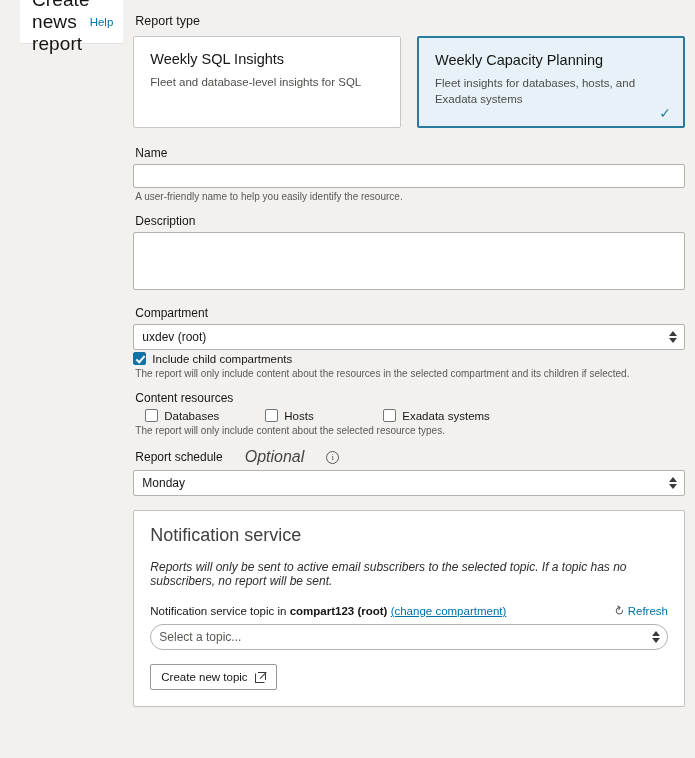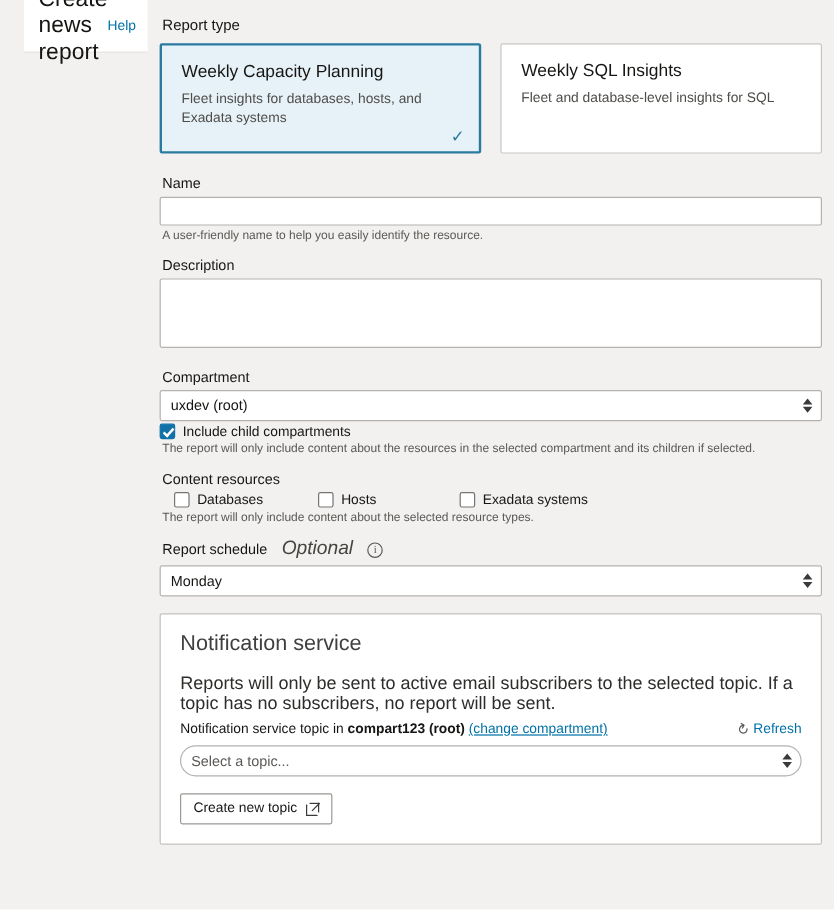--- a/index.html
+++ b/index.html
@@ -219,21 +219,21 @@
     gap: 6px;
     margin-left: 12px;
   }
   .cr-item.db { width: 108px; }
   .cr-item.hosts { width: 106px; }
 
   
   .sched-label-row {
     display: flex;
     align-items: center;
-    gap: 12px;
+    gap: 22px;
     margin: 0 0 4px 2px;
   }
   .sched-label { font-size: 12px; color: #161513; }
   .optional {
     font-size: 16px;
     font-style: italic;
     color: #46443f;
   }
   .info-icon {
     width: 13px;
@@ -255,23 +255,24 @@
     border-radius: 2px;
     background: #ffffff;
     padding: 14px 16px 16px 16px;
   }
   .panel-title {
     font-size: 18px;
     color: #404040;
     margin-bottom: 14px;
   }
   .panel-desc {
-    font-size: 15px;
+    font-size: 12px;
     color: #2e2d2b;
-    margin-bottom: 6px;
+    margin-bottom: 16px;
+    font-style: italic;
   }
   .topic-row {
     display: flex;
     align-items: center;
     justify-content: space-between;
     margin-bottom: 6px;
   }
   .topic-left {
     font-size: 11.5px;
     color: #161513;
@@ -353,28 +354,28 @@
 
   <div class="header">
     <div class="header-title">Create news report</div>
     <a class="help-link">Help</a>
   </div>
 
   <div class="body">
 
     <div class="section-label">Report type</div>
     <div class="cards">
+      <div class="card">
+        <div class="card-title">Weekly SQL Insights</div>
+        <div class="card-desc">Fleet and database-level insights for SQL</div>
+      </div>
       <div class="card selected">
         <div class="card-title">Weekly Capacity Planning</div>
         <div class="card-desc">Fleet insights for databases, hosts, and Exadata systems</div>
         <div class="card-check">✓</div>
-      </div>
-      <div class="card">
-        <div class="card-title">Weekly SQL Insights</div>
-        <div class="card-desc">Fleet and database-level insights for SQL</div>
       </div>
     </div>
 
     <div class="field-block">
       <div class="field-label">Name</div>
       <input class="text-input" type="text" value="" style="">
       <div class="hint">A user-friendly name to help you easily identify the resource.</div>
     </div>
 
     <div class="field-block">

